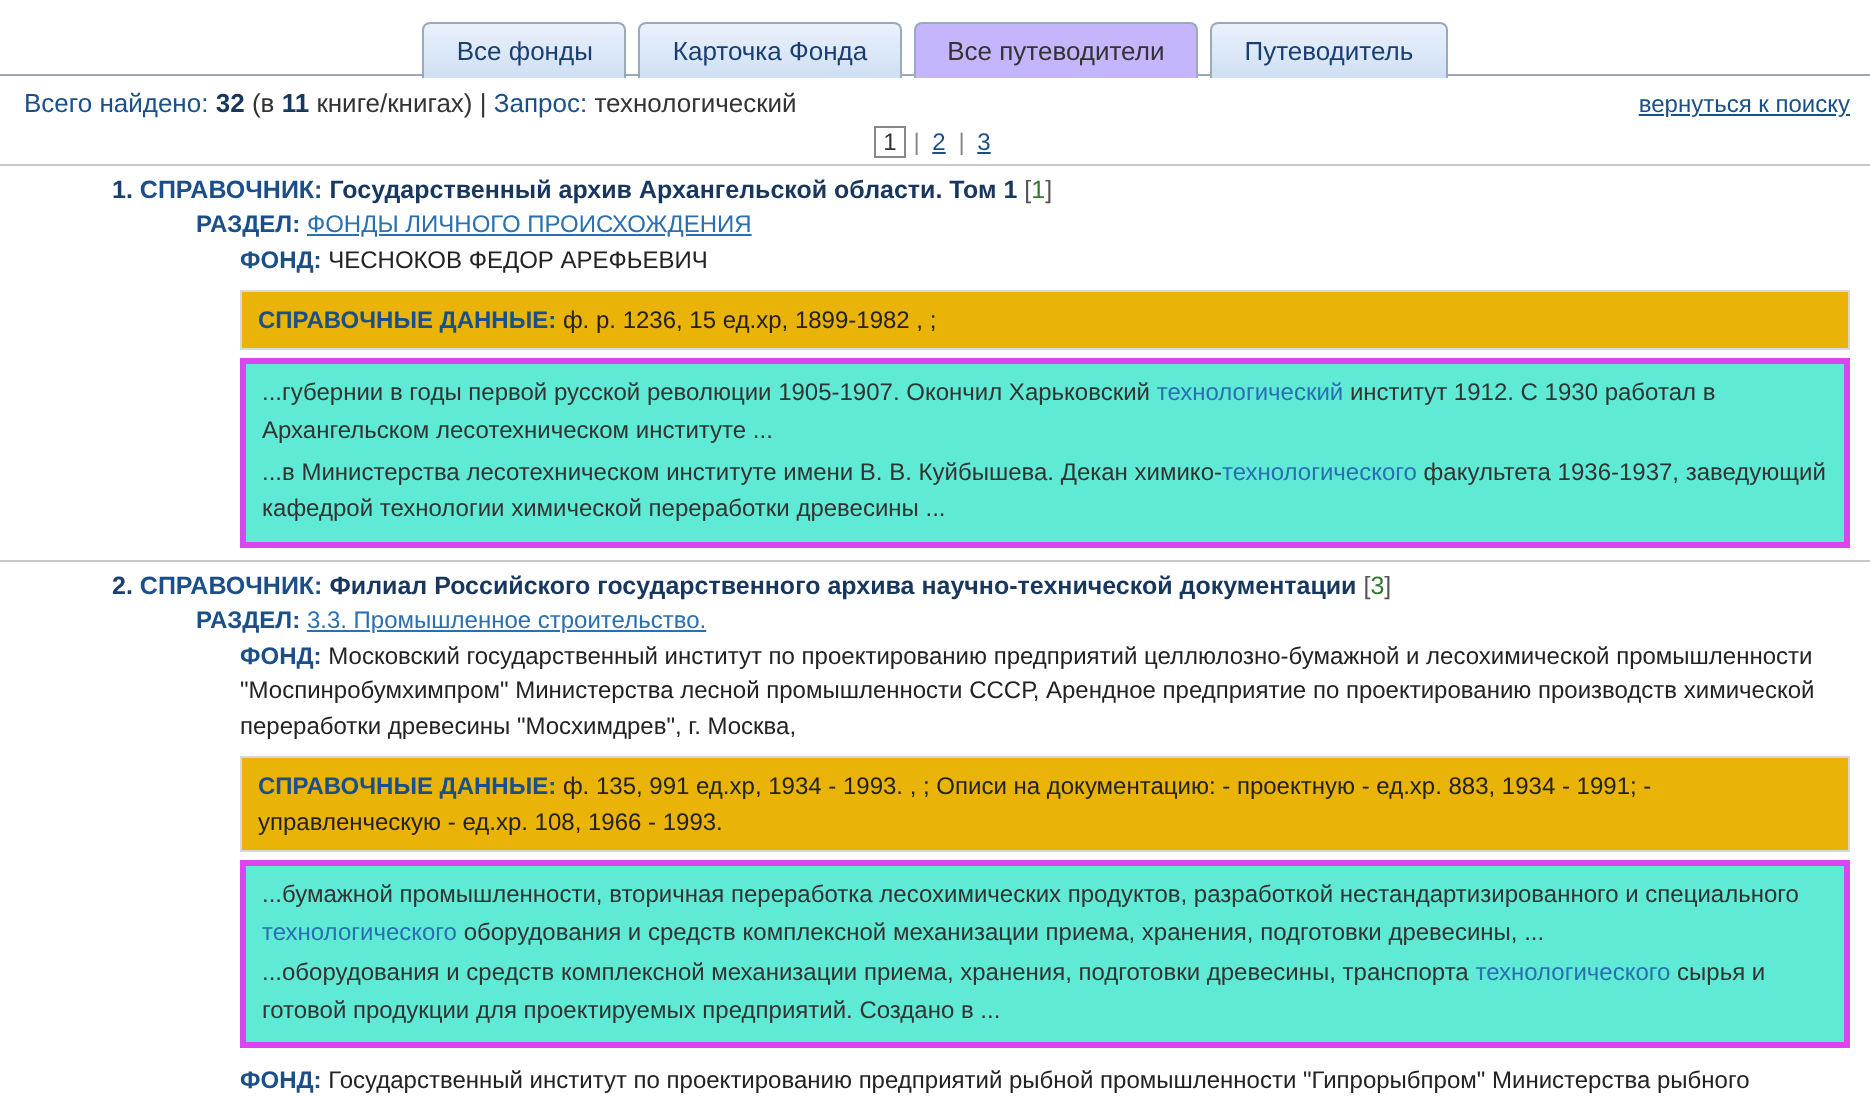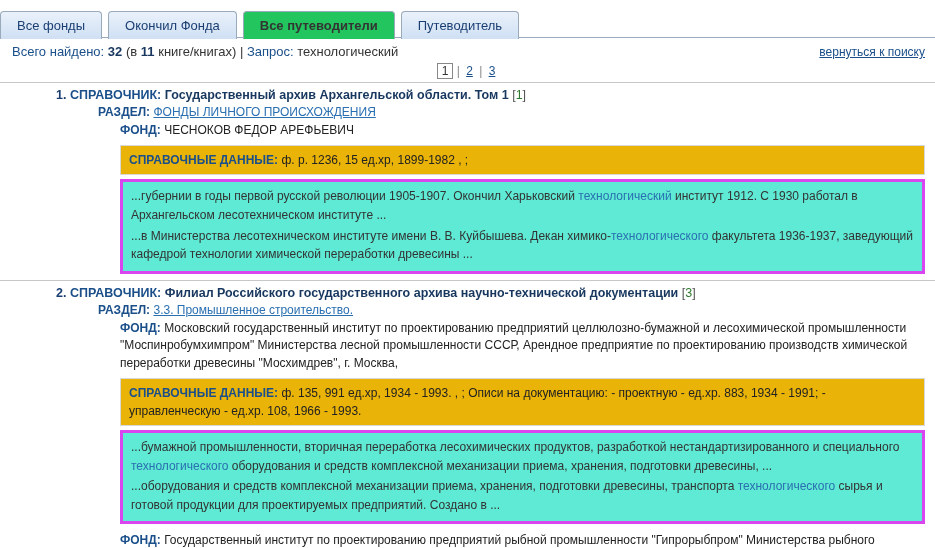--- a/index.html
+++ b/index.html
@@ -7,44 +7,45 @@
     width:935px;height:548px;overflow:hidden;
     background:#ffffff;
     font-family:"Liberation Sans", sans-serif;
     font-size:12px;
     color:#222;
   }
   
   .tabbar{
     height:38px;
     display:flex;
+    justify-content:center;
     align-items:flex-end;
     gap:6px;
     padding-top:10px;
     box-sizing:border-box;
     background:#fff;
   }
   .tab{
     font-size:13px;
     color:#1a3e72;
     padding:6px 16px 6px 16px;
     border:1px solid #9ab;
     border-bottom:none;
     border-radius:4px 4px 0 0;
     background:linear-gradient(to bottom,#eaf1fb 0%,#cfe0f3 100%);
     cursor:pointer;
     white-space:nowrap;
     position:relative;
     top:1px;
   }
   .tab.active{
-    background:#22c55e;
+    background:#c4b5fd;
     color:#333;
     border-color:#9ab;
-    font-weight:bold;
+    font-weight:normal;
   }
   .tabline{
     border-bottom:1px solid #9ab;
     height:0;
     margin-top:-1px;
   }
   
   .summary{
     display:flex;
     justify-content:space-between;
@@ -136,21 +137,21 @@
   .divider{
     border-top:1px solid #c8c8c8;
     margin:4px 0 0 0;
   }
 </style>
 </head>
 <body>
 
 <div class="tabbar">
   <div class="tab">Все фонды</div>
-  <div class="tab">Окончил Фонда</div>
+  <div class="tab">Карточка Фонда</div>
   <div class="tab active">Все путеводители</div>
   <div class="tab">Путеводитель</div>
 </div>
 <div class="tabline"></div>
 
 <div class="summary">
   <div>
     <span class="lead">Всего найдено:</span>
     <b>32</b>
     <span class="plain">(в</span>

